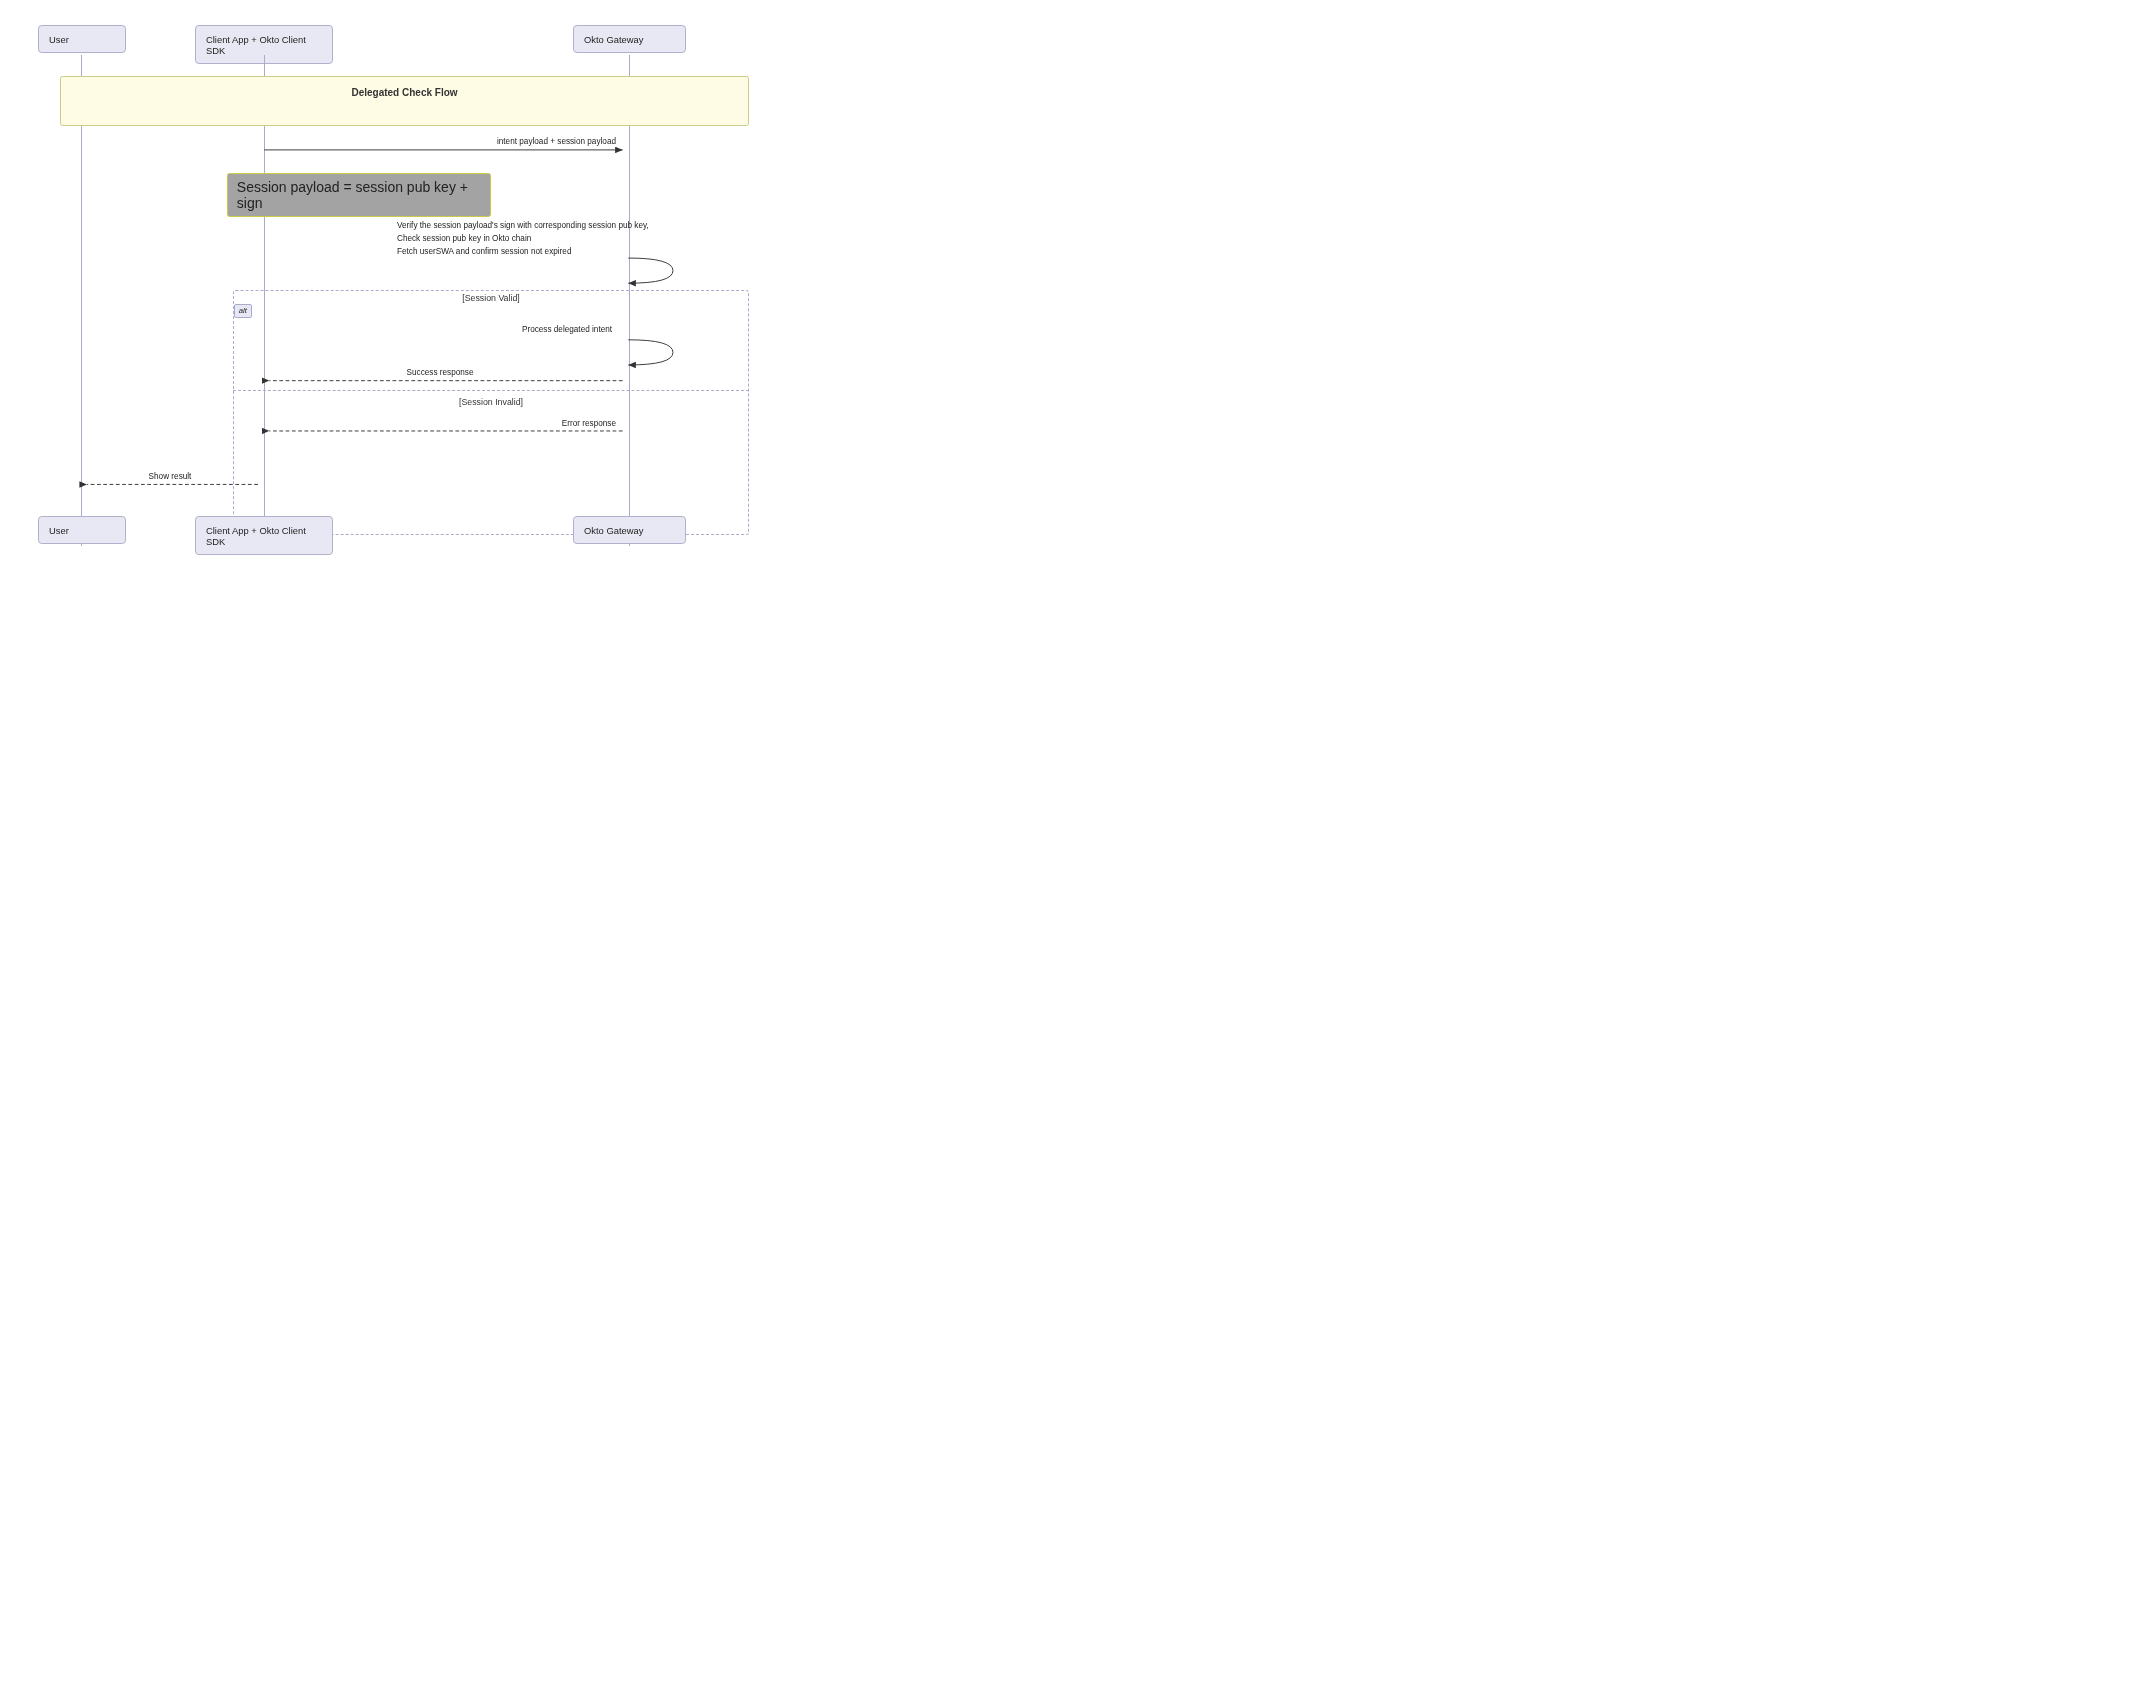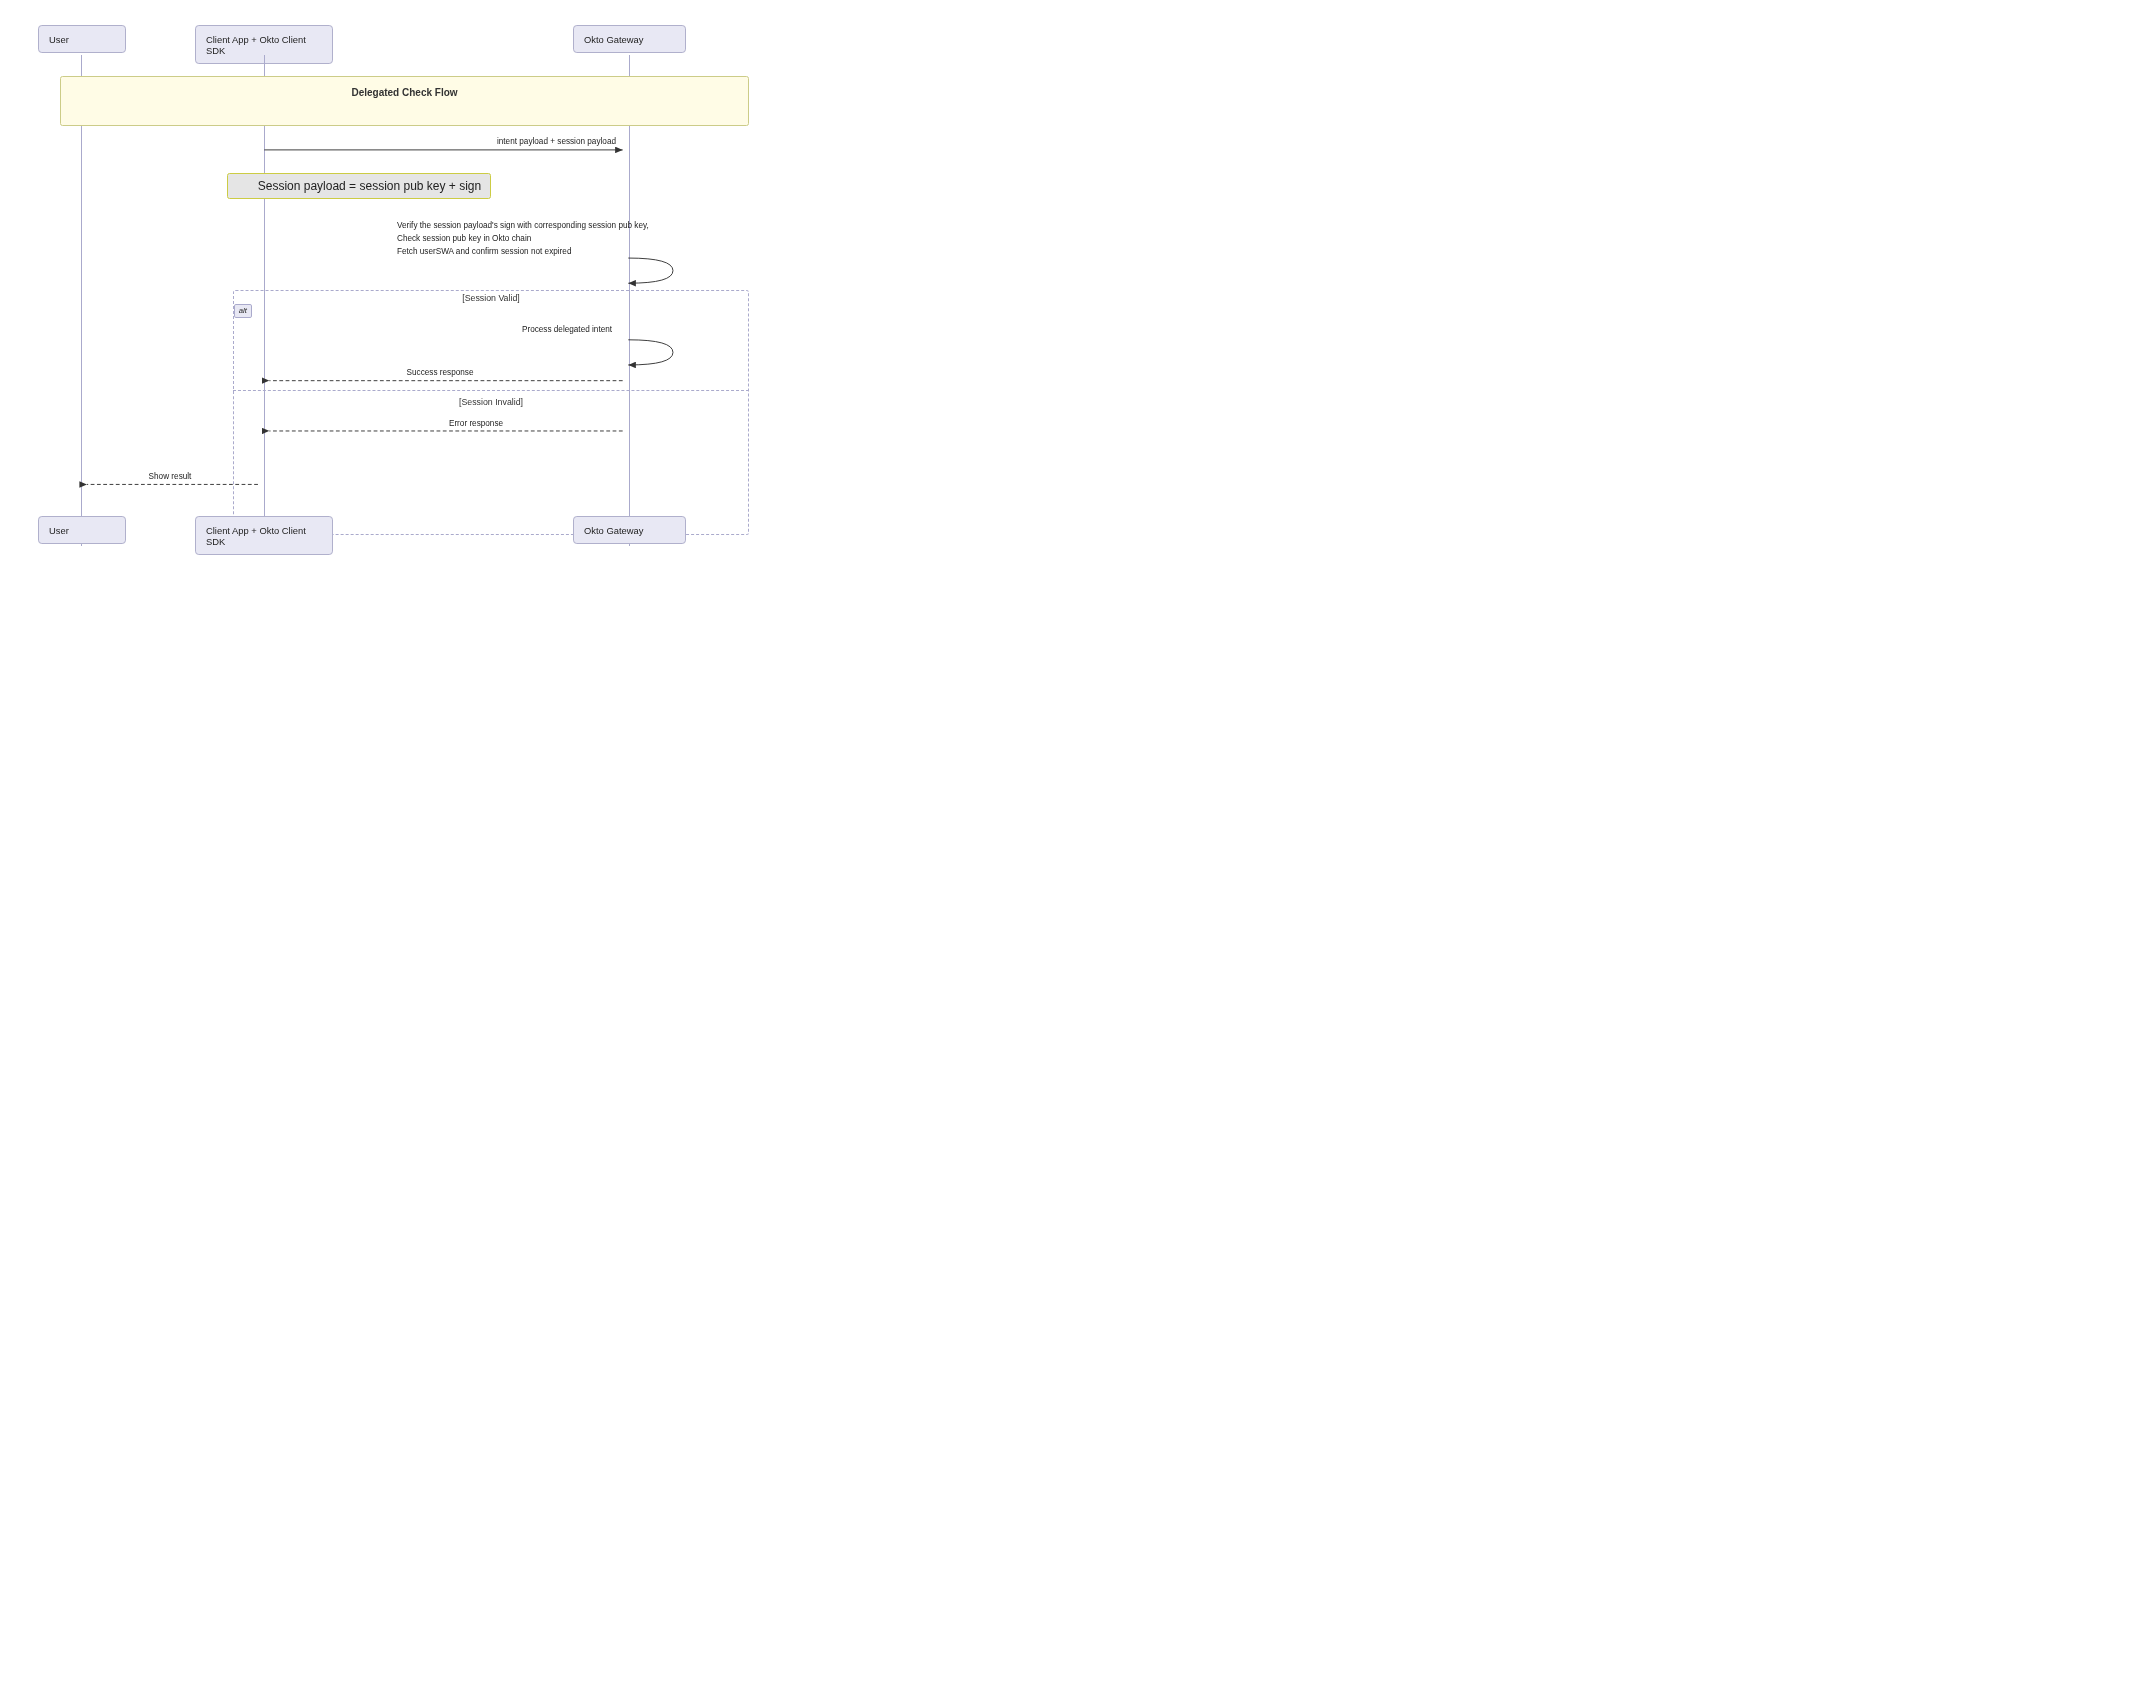--- a/index.html
+++ b/index.html
@@ -50,26 +50,26 @@
       position: absolute;
       font-size: 10px;
       font-weight: 600;
       text-align: center;
       color: #333;
     }
 
     
     .note-box {
       position: absolute;
-      background: #e5e5e5;
+      background: #a3a3a3;
       border: 0.9px solid #cccc44;
       border-radius: 2.5px;
       padding: 5px 8.8px;
-      font-size: 12px;
-      text-align: right;
+      font-size: 14px;
+      text-align: left;
       color: #222;
     }
 
     
     .alt-box {
       position: absolute;
       border: 0.9px dashed #aaaacc;
       border-radius: 2.5px;
     }
     .alt-label {
@@ -153,21 +153,21 @@
   <div class="msg-label multiline" style="left: 378px; top: 200px; width: 283px; text-align: left; line-height: 1.6;">
     <span>Verify the session payload's sign with corresponding session pub key,</span><br>
     <span>Check session pub key in Okto chain</span><br>
     <span>Fetch userSWA and confirm session not expired</span>
   </div>
 
   <div class="msg-label" style="left: 466px; top: 306px; width: 164px; text-align: center;">Process delegated intent</div>
 
   <div class="msg-label" style="left: 245px; top: 349px; width: 352px; text-align: center;">Success response</div>
 
-  <div class="msg-label" style="left: 261px; top: 400px; width: 352px; text-align: center; padding-left: 40px;">Error response</div>
+  <div class="msg-label" style="left: 245px; top: 400px; width: 352px; text-align: right; padding-left: 40px;">Error response</div>
 
   <div class="msg-label" style="left: 63px; top: 453px; width: 176px; text-align: center;">Show result</div>
 
   <div class="actor-box" style="left: 19px; top: 497px; width: 88px;">User</div>
 
   <div class="actor-box" style="left: 176px; top: 497px; width: 138px;">Client App + Okto Client SDK</div>
 
   <div class="actor-box" style="left: 554px; top: 497px; width: 113px;">Okto Gateway</div>
 
   <svg class="arrows" viewBox="0 0 1180 860" width="742" height="541">

